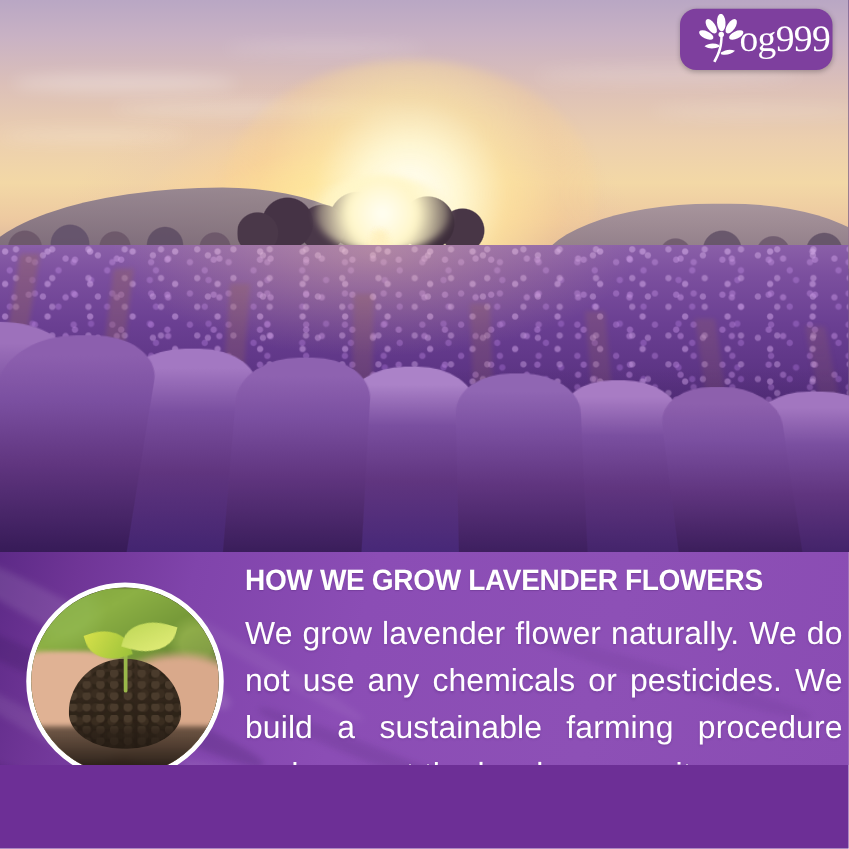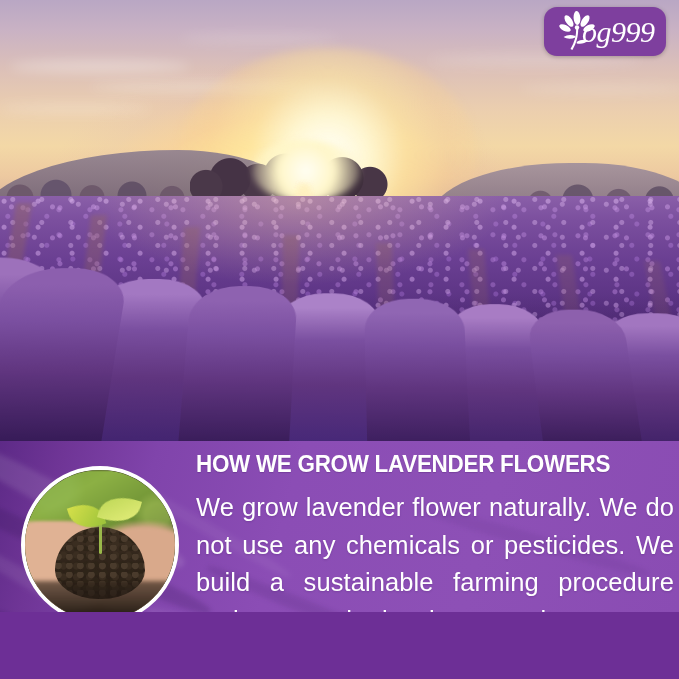--- a/index.html
+++ b/index.html
@@ -234,24 +234,24 @@
     height: 42px;
   }
   .logo-text {
     position: absolute;
     left: 38px;
     top: 7px;
     width: 82px;
     color: #ffffff;
     font-family: "Liberation Serif", serif;
     font-size: 30px;
-    font-style: italic;
     letter-spacing: -0.5px;
     line-height: 36px;
     white-space: nowrap;
+    text-align: right;
   }
 
   
   .banner {
     position: absolute;
     left: 0;
     top: 441px;
     width: 679px;
     height: 171px;
     overflow: hidden;

